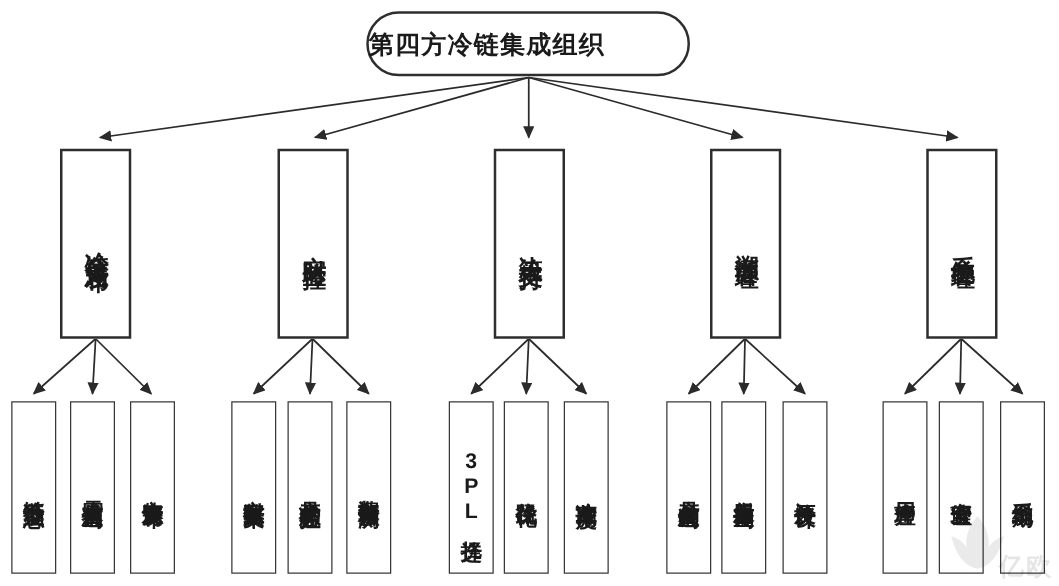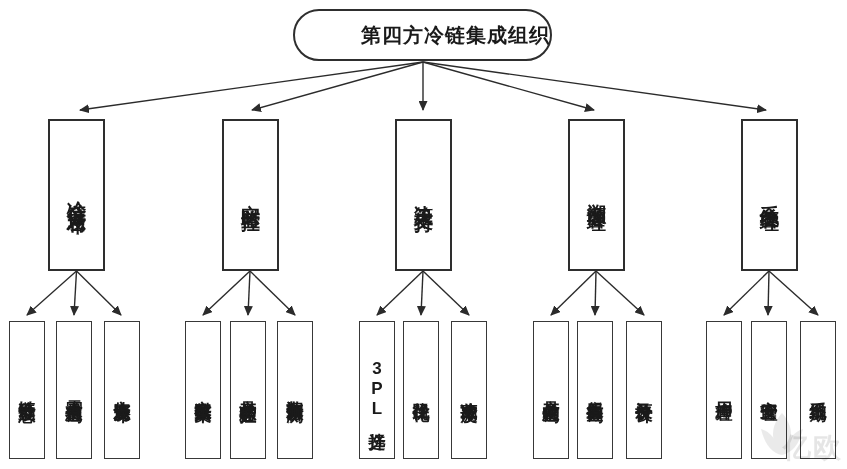--- a/index.html
+++ b/index.html
@@ -18,21 +18,21 @@
   }
   .root-node {
     position: absolute;
     left: 293px; top: 9px;
     width: 259px; height: 52px;
     border: 2px solid #2e2e2e;
     border-radius: 27px;
     background: #ffffff;
     display: flex;
     align-items: center;
-    justify-content: flex-end;
+    justify-content: flex-start;
     box-sizing: border-box;
   }
   .root-node .label {
     font-size: 20px;
     font-weight: bold;
     color: #1a1a1a;
     letter-spacing: 1px;
     white-space: nowrap;
   }
   .branch-box {
@@ -62,21 +62,21 @@
     text-orientation: upright;
     font-weight: bold;
     color: #1a1a1a;
     white-space: nowrap;
   }
   .branch-box .vlabel { font-size: 19px; letter-spacing: 3px; }
   .leaf-box .vlabel { font-size: 17px; letter-spacing: 1px; }
   .watermark {
     position: absolute;
     right: 4px; bottom: 2px;
-    font-size: 28px;
+    font-size: 20px;
     font-weight: bold;
     color: rgba(0,0,0,0.10);
     letter-spacing: 2px;
     pointer-events: none;
   }
   .watermark-leaf {
     position: absolute;
     right: 42px; bottom: 12px;
     width: 46px; height: 46px;
     opacity: 0.08;

